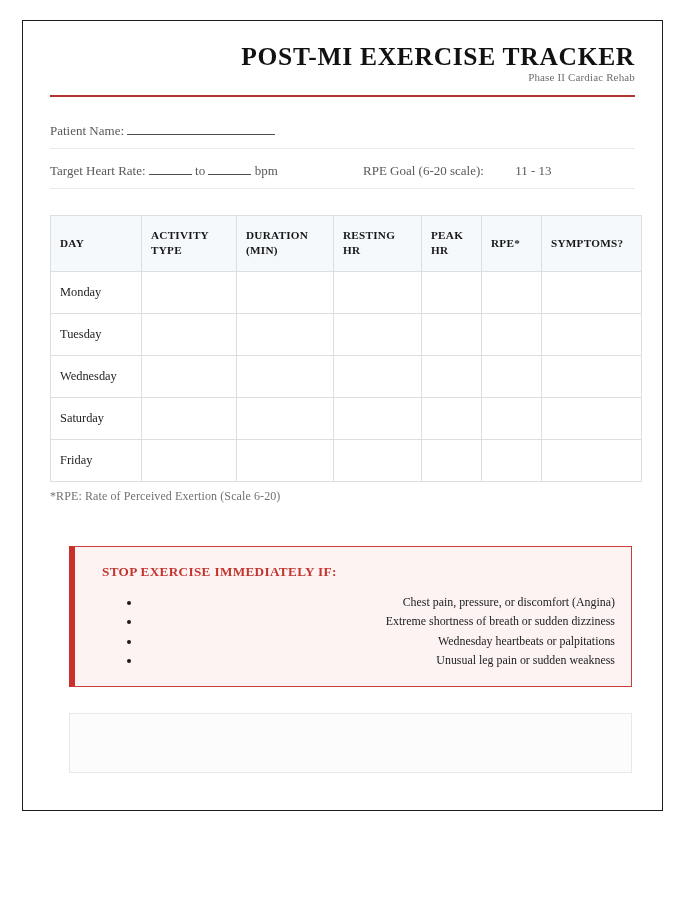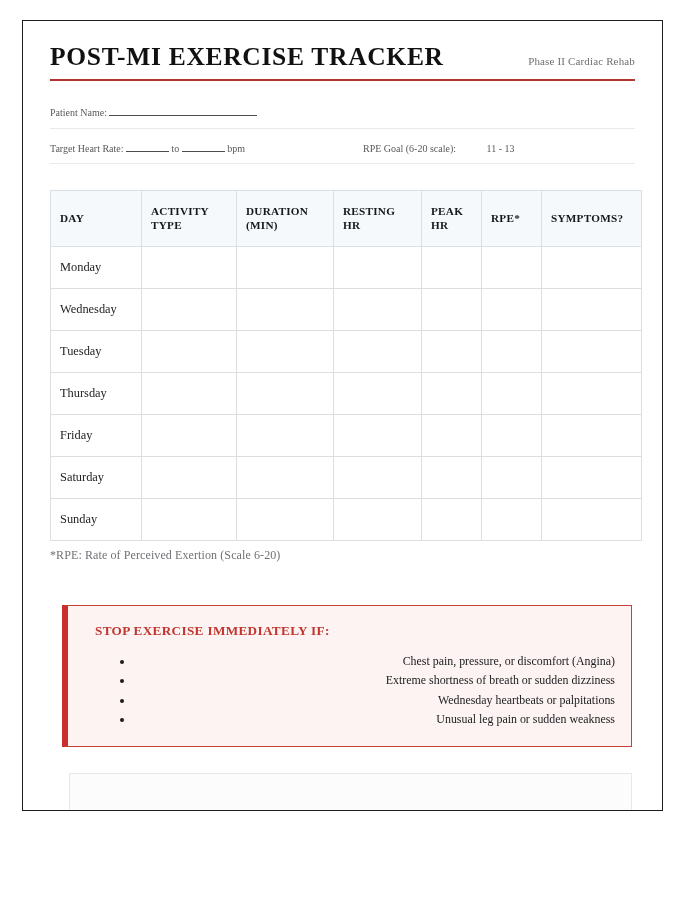--- a/index.html
+++ b/index.html
@@ -28,20 +28,21 @@
   .page-inner {
     padding: 22px 27px 0 27px;
   }
 
   
   .doc-header {
     display: flex;
     align-items: flex-end;
     justify-content: space-between;
     padding-bottom: 6px;
+    flex-direction: column;
   }
   .doc-title {
     font-family: "Liberation Serif", serif;
     font-size: 25.5px;
     font-weight: bold;
     letter-spacing: 0.7px;
     color: #111111;
     line-height: 1.1;
     margin: 0;
     white-space: nowrap;
@@ -64,21 +65,21 @@
     margin-top: 25px;
   }
   .info-row {
     display: flex;
     border-bottom: 1px solid #e8eaec;
     padding: 0 0 7px 0;
     margin-bottom: 13px;
   }
   .info-row:last-child { margin-bottom: 0; }
   .info-cell {
-    font-size: 10px;
+    font-size: 13px;
     color: #57595c;
     white-space: nowrap;
     line-height: 1.45;
   }
   .info-cell.left  { width: 305px; flex: 0 0 305px; }
   .info-cell.right { flex: 1 1 auto; padding-left: 8px; }
   .fill-line {
     display: inline-block;
     border-bottom: 1.4px solid #4a4c4f;
     height: 0.95em;
@@ -131,21 +132,21 @@
   .table-note {
     font-size: 12px;
     color: #6f7275;
     margin-top: 7px;
     letter-spacing: 0.1px;
   }
 
   
   .warning-box {
     margin-top: 42px;
-    margin-left: 12px;
+    margin-left: 19px;
     margin-right: 3px;
     background: #fdf3f3;
     border: 1px solid #c9403a;
     border-left: 6px solid #c9302c;
     padding: 14px 16px 16px 22px;
     min-height: 118px;
   }
   .warning-heading {
     font-size: 13.2px;
     font-weight: bold;
@@ -237,66 +238,48 @@
         <tr>
           <td>Monday</td>
           <td></td>
           <td></td>
           <td></td>
           <td></td>
           <td></td>
           <td></td>
         </tr>
         <tr>
+          <td>Tuesday</td>
+          <td></td>
+          <td></td>
+          <td></td>
+          <td></td>
+          <td></td>
+          <td></td>
+        </tr>
+        <tr>
           <td>Wednesday</td>
           <td></td>
           <td></td>
           <td></td>
           <td></td>
           <td></td>
           <td></td>
         </tr>
         <tr>
-          <td>Tuesday</td>
-          <td></td>
-          <td></td>
-          <td></td>
-          <td></td>
-          <td></td>
-          <td></td>
-        </tr>
-        <tr>
-          <td>Thursday</td>
+          <td>Saturday</td>
           <td></td>
           <td></td>
           <td></td>
           <td></td>
           <td></td>
           <td></td>
         </tr>
         <tr>
           <td>Friday</td>
-          <td></td>
-          <td></td>
-          <td></td>
-          <td></td>
-          <td></td>
-          <td></td>
-        </tr>
-        <tr>
-          <td>Saturday</td>
-          <td></td>
-          <td></td>
-          <td></td>
-          <td></td>
-          <td></td>
-          <td></td>
-        </tr>
-        <tr>
-          <td>Sunday</td>
           <td></td>
           <td></td>
           <td></td>
           <td></td>
           <td></td>
           <td></td>
         </tr>
       </tbody>
     </table>
 

